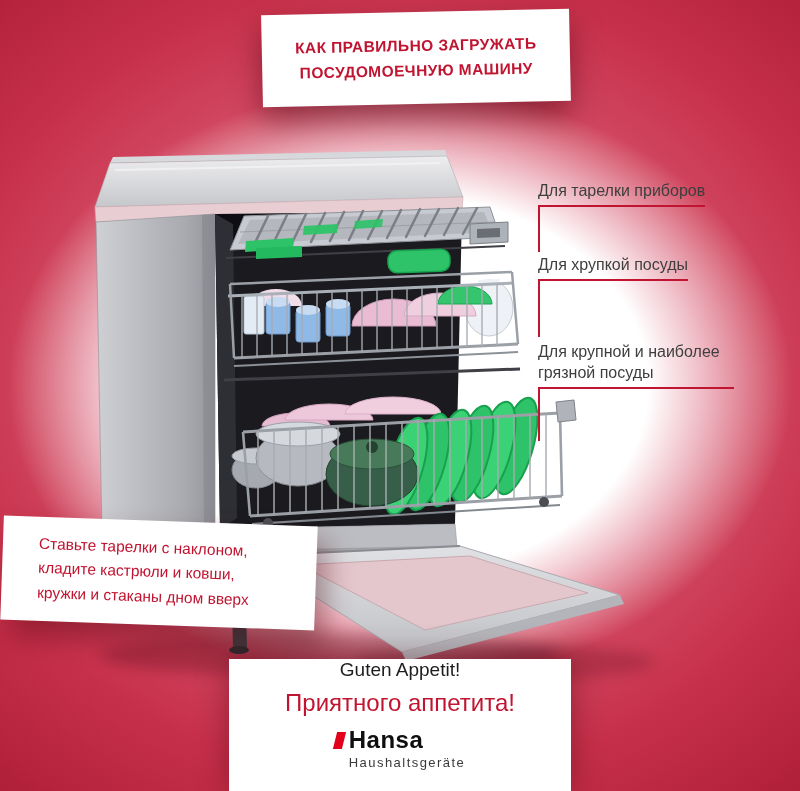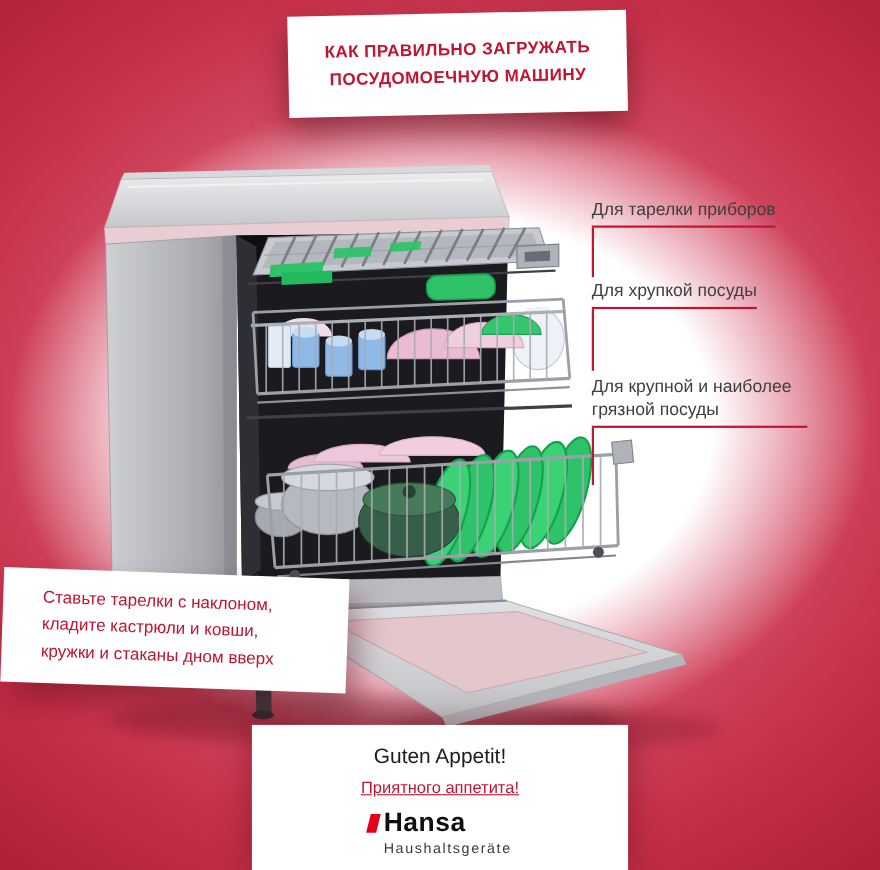--- a/index.html
+++ b/index.html
@@ -32,24 +32,24 @@
     left:2px;top:521px;width:314px;height:104px;
     transform:rotate(2deg);
     box-shadow:10px 16px 28px rgba(74,4,16,.4);
     padding:15px 0 0 36px;
   }
   .tip-line{color:var(--red);font-size:15.5px;line-height:1.58;}
 
   .footer-box{
     left:229px;top:659px;width:342px;height:132px;
     box-shadow:0 0 30px rgba(74,4,16,.45);
-    text-align:center;padding-top:19px;
+    text-align:center;
   }
   .greet-de{font-size:19px;color:#1d1d1d;}
-  .greet-ru{font-size:15px;color:var(--red);margin-top:8px;text-decoration:underline;}
+  .greet-ru{font-size:24px;color:var(--red);margin-top:8px;}
   .brand-row{margin-top:11px;display:flex;align-items:flex-start;justify-content:center;gap:5px;}
   .brand-mark{width:9px;height:17px;background:#e2001a;transform:skewX(-14deg);margin-top:4px;}
   .brand-col{text-align:left;}
   .brand-name{font-size:24px;font-weight:800;color:#0f0f0f;letter-spacing:.5px;line-height:1;}
   .brand-sub{font-size:13px;color:#3a3a3a;letter-spacing:1.45px;margin-top:3px;}
 
   .annotation{position:absolute;}
   .ann-label{display:inline-block;font-size:16px;color:#3e3e3e;line-height:1.32;padding-bottom:4px;border-bottom:2px solid var(--red);}
   .ann-vline{position:absolute;left:0;top:100%;width:2px;background:var(--red);}
   .a1{left:538px;top:180px;}   .a1 .ann-vline{height:45px;}

